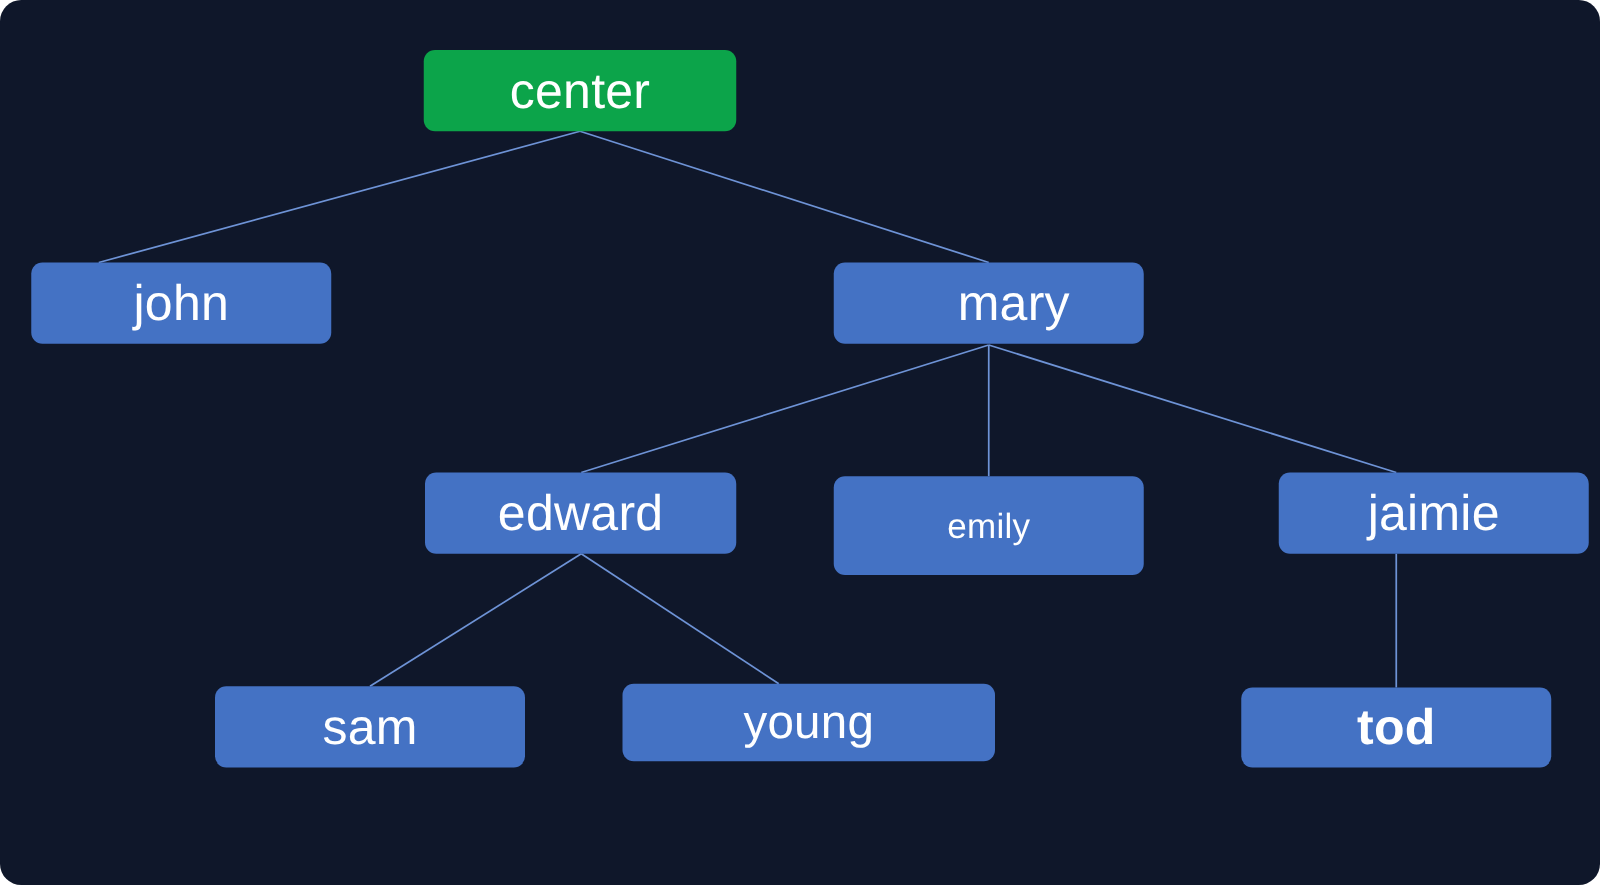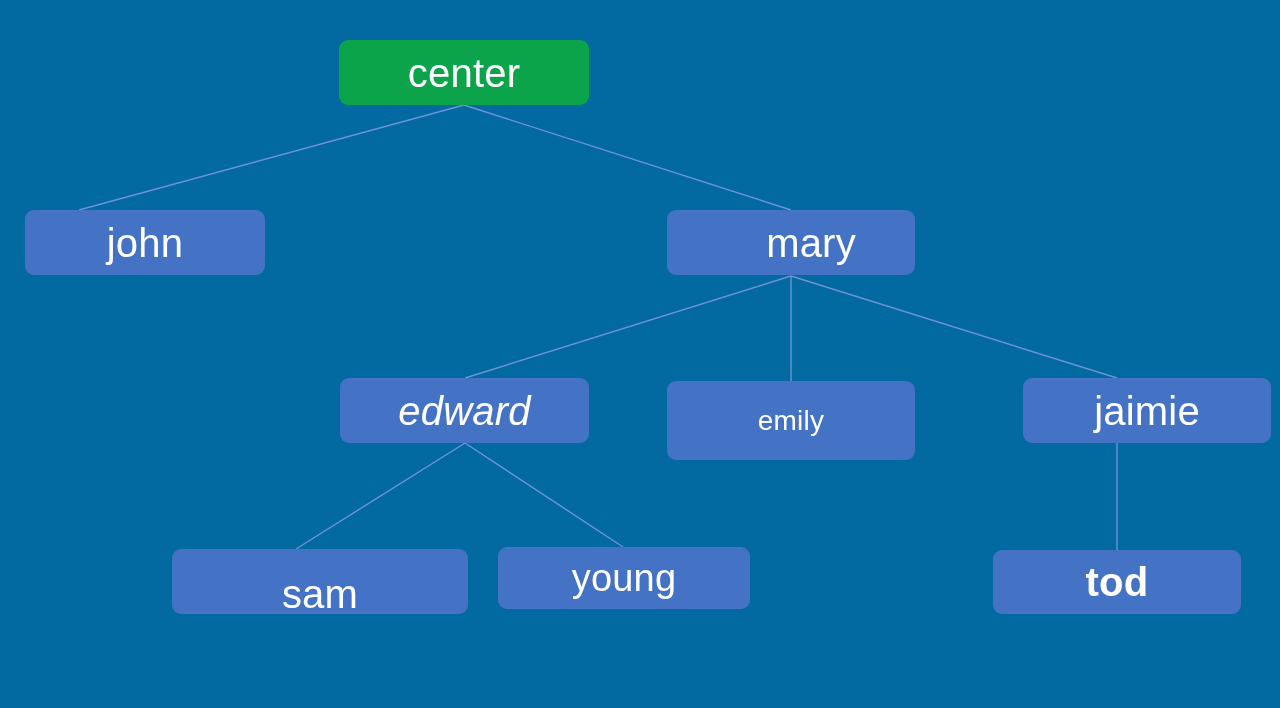--- a/index.html
+++ b/index.html
@@ -41,53 +41,53 @@
     user-select: none;
   }
   .node-label {
     display: block;
     line-height: 1;
   }
 </style>
 </head>
 <body>
 
-<div id="canvas" style="background: #0369a1;">
+<div id="canvas" style="background: #0f172a; border-radius: 17px;">
   <svg id="edge-layer" viewBox="0 0 1280 708" width="1280" height="708" xmlns="http://www.w3.org/2000/svg">
       <line x1="464" y1="105" x2="79" y2="210" stroke="#6E93D6" stroke-width="1.4" shape-rendering="geometricPrecision"></line>
       <line x1="464" y1="105" x2="791" y2="210" stroke="#6E93D6" stroke-width="1.4" shape-rendering="geometricPrecision"></line>
       <line x1="791" y1="276" x2="465" y2="378" stroke="#6E93D6" stroke-width="1.4" shape-rendering="geometricPrecision"></line>
       <line x1="791" y1="276" x2="791" y2="381" stroke="#6E93D6" stroke-width="1.4" shape-rendering="geometricPrecision"></line>
       <line x1="791" y1="276" x2="1117" y2="378" stroke="#6E93D6" stroke-width="1.4" shape-rendering="geometricPrecision"></line>
       <line x1="465" y1="443" x2="296" y2="549" stroke="#6E93D6" stroke-width="1.4" shape-rendering="geometricPrecision"></line>
       <line x1="465" y1="443" x2="623" y2="547" stroke="#6E93D6" stroke-width="1.4" shape-rendering="geometricPrecision"></line>
       <line x1="1117" y1="443" x2="1117" y2="550" stroke="#6E93D6" stroke-width="1.4" shape-rendering="geometricPrecision"></line>
     </svg>
   <div id="node-layer">
       <div class="node" style="left: 339px; top: 40px; width: 250px; height: 65px; background: rgb(12, 164, 74); font-size: 40px;">
         <span class="node-label">center</span>
       </div>
       <div class="node" style="left: 25px; top: 210px; width: 240px; height: 65px; background: rgb(68, 114, 196); font-size: 40px;">
         <span class="node-label">john</span>
       </div>
       <div class="node" style="left: 667px; top: 210px; width: 248px; height: 65px; background: rgb(68, 114, 196); font-size: 40px; padding-left: 40px;">
         <span class="node-label">mary</span>
       </div>
-      <div class="node" style="left: 340px; top: 378px; width: 249px; height: 65px; background: rgb(68, 114, 196); font-size: 40px; font-style: italic;">
+      <div class="node" style="left: 340px; top: 378px; width: 249px; height: 65px; background: rgb(68, 114, 196); font-size: 40px;">
         <span class="node-label">edward</span>
       </div>
       <div class="node" style="left: 667px; top: 381px; width: 248px; height: 79px; background: rgb(68, 114, 196); font-size: 28px; justify-content: center;">
         <span class="node-label">emily</span>
       </div>
       <div class="node" style="left: 1023px; top: 378px; width: 248px; height: 65px; background: rgb(68, 114, 196); font-size: 40px;">
         <span class="node-label">jaimie</span>
       </div>
-      <div class="node" style="left: 172px; top: 549px; width: 296px; height: 65px; background: rgb(68, 114, 196); font-size: 40px; align-items: flex-end;">
+      <div class="node" style="left: 172px; top: 549px; width: 248px; height: 65px; background: rgb(68, 114, 196); font-size: 40px;">
         <span class="node-label">sam</span>
       </div>
-      <div class="node" style="left: 498px; top: 547px; width: 252px; height: 62px; background: rgb(68, 114, 196); font-size: 38px;">
+      <div class="node" style="left: 498px; top: 547px; width: 298px; height: 62px; background: rgb(68, 114, 196); font-size: 38px;">
         <span class="node-label">young</span>
       </div>
       <div class="node" style="left: 993px; top: 550px; width: 248px; height: 64px; background: rgb(68, 114, 196); font-size: 40px; font-weight: bold;">
         <span class="node-label">tod</span>
       </div>
     </div>
 </div>
 
 </body></html>

